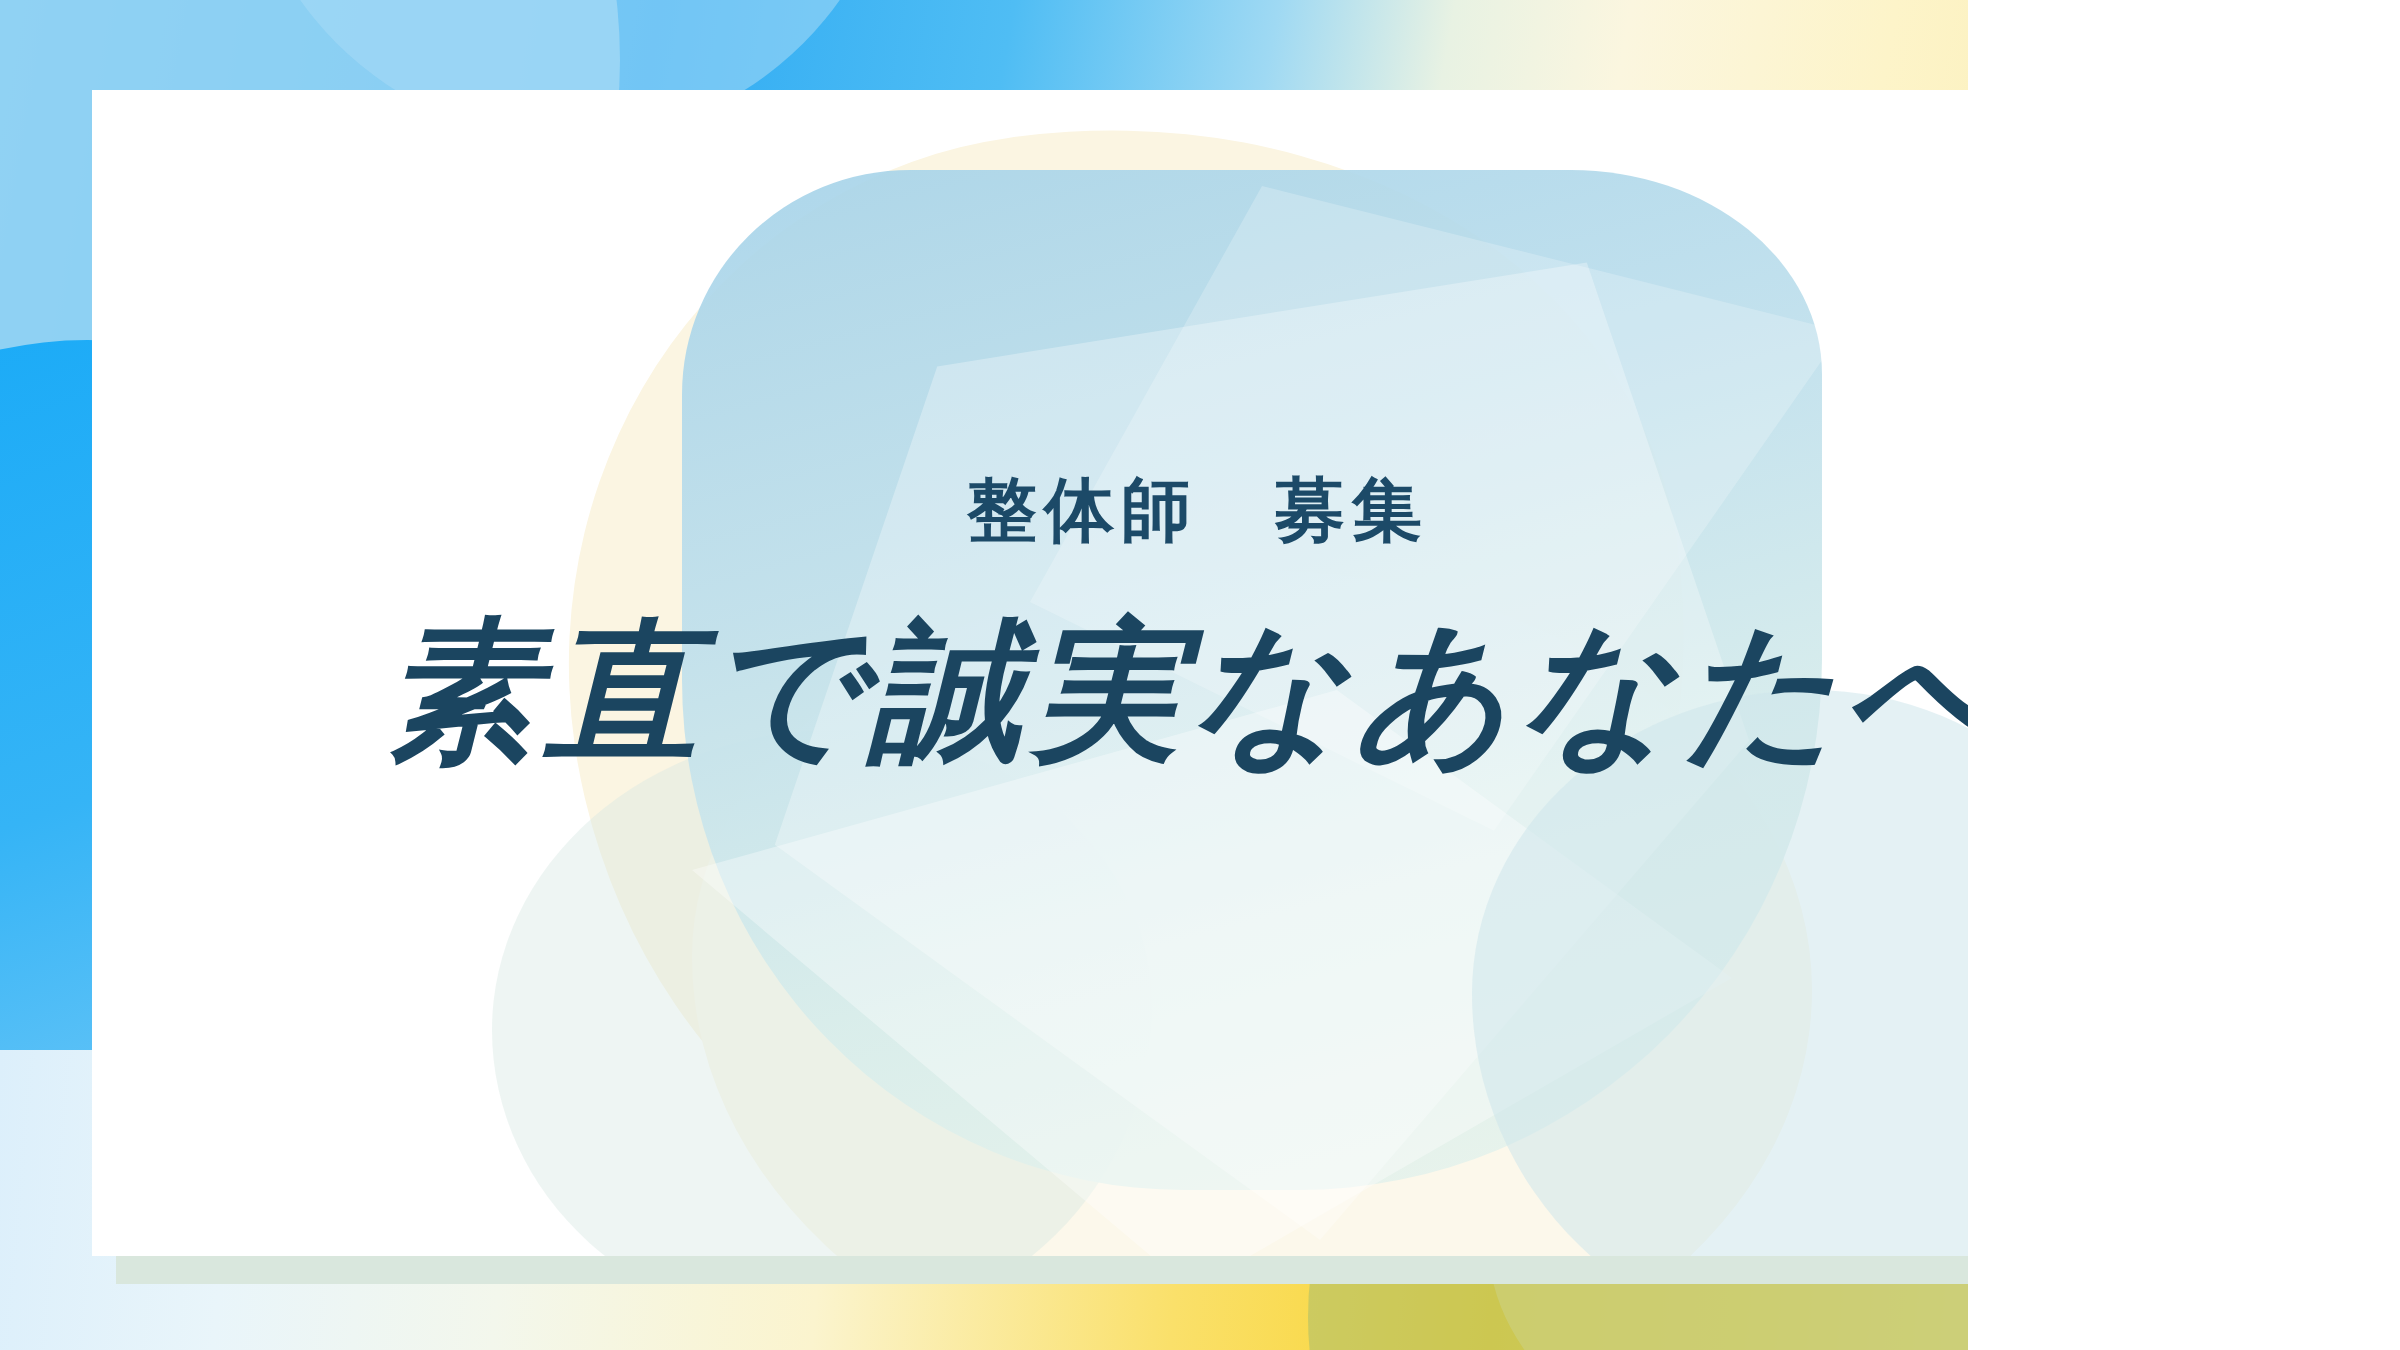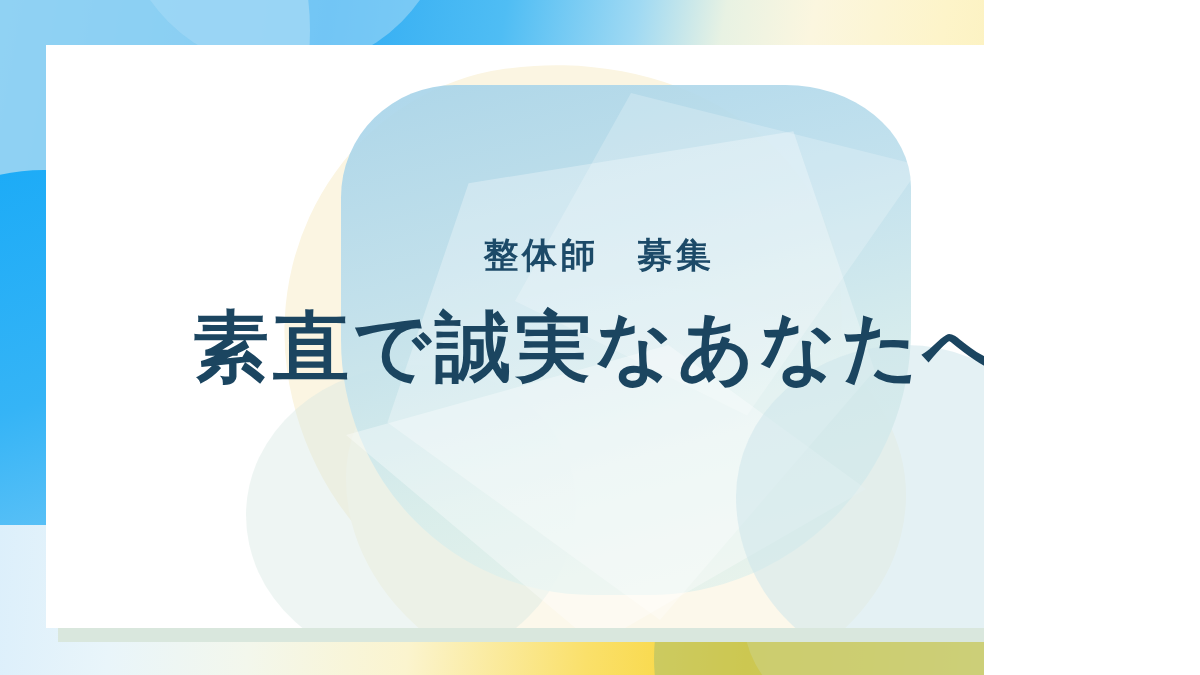--- a/index.html
+++ b/index.html
@@ -243,20 +243,21 @@
   }
 
   .headline {
     font-size: 76px;
     font-weight: 700;
     letter-spacing: 0.055em;
     color: #1B4560;
     margin: 0 0 52px 0;
     line-height: 1.1;
     white-space: pre;
+    font-style: italic;
   }
 
   .org {
     font-size: 37px;
     font-weight: 700;
     letter-spacing: 0.10em;
     color: #1C4A68;
     margin: 0;
     white-space: pre;
   }

